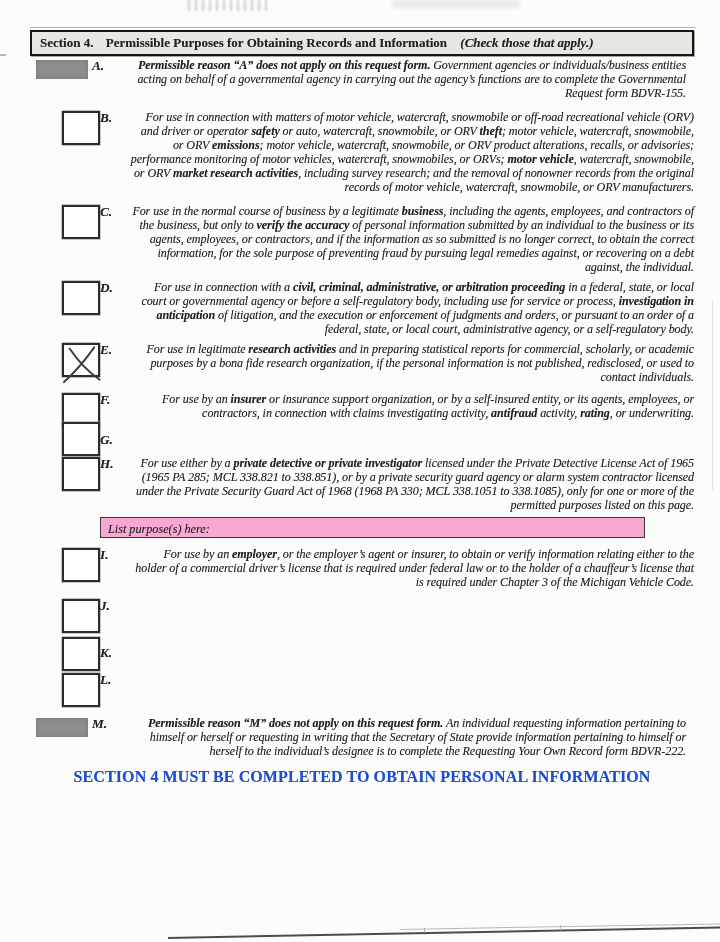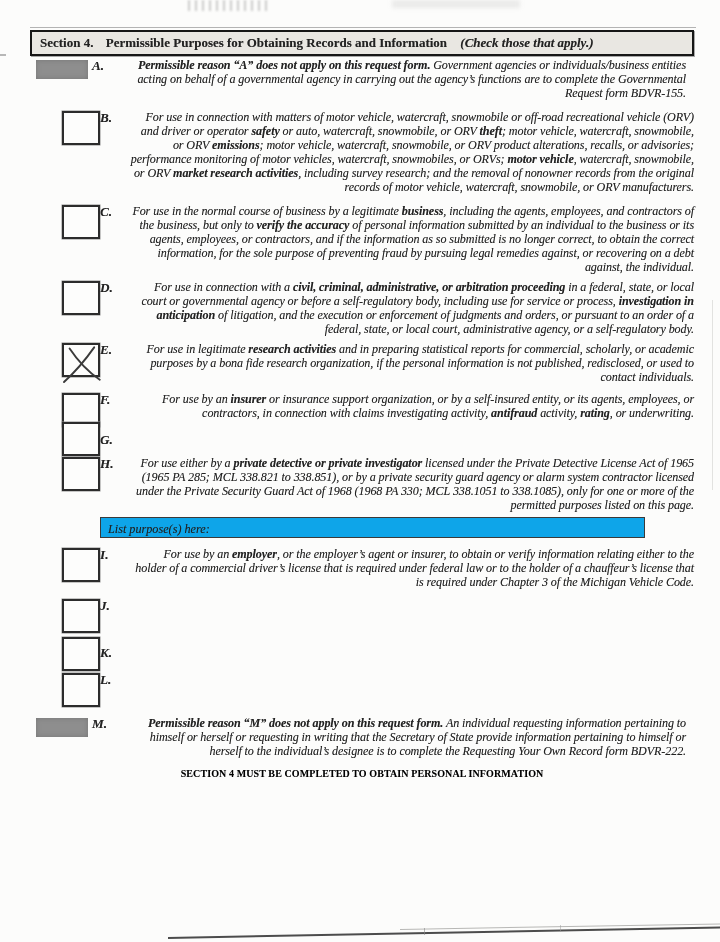--- a/index.html
+++ b/index.html
@@ -49,26 +49,26 @@
   .item-g{margin-bottom:0;min-height:24px;}
   .item-g .checkbox{top:-10px;}
   .item-h{margin-bottom:5px;}
   .item-i{margin-bottom:9px;}
   .item-j{margin-bottom:2px;}
   .item-k{margin-bottom:0;}
   .item-k .txt,.item-k .lettercell{padding-top:10px;}
   .item-l{margin-bottom:8px;}
   .item-m{margin-bottom:10px;}
   
-  .hfields{margin:0 0 9px 70px;width:545px;border:1.5px solid #3a3a3a;background:#0ea5e9;}
+  .hfields{margin:0 0 9px 70px;width:545px;border:1.5px solid #3a3a3a;background:#f9a8d4;}
   .hrow{height:19px;border-bottom:1.4px solid #3a3a3a;padding:1px 7px 0;cursor:text;}
   .hrow:last-child{border-bottom:none;}
   .hlabel{font-style:italic;font-size:12.2px;line-height:16px;}
   
-  .footer{margin-top:8px;text-align:center;font-weight:bold;font-size:10px;letter-spacing:.1px;color:#000000;}
+  .footer{margin-top:8px;text-align:center;font-weight:bold;font-size:16px;letter-spacing:.1px;color:#1d4ed8;}
   
   .smudge1{position:absolute;left:188px;top:0;width:84px;height:11px;opacity:.5;filter:blur(1.1px);
     background:repeating-linear-gradient(90deg,rgba(90,90,90,.6) 0 2px,rgba(0,0,0,0) 2px 7px);}
   .smudge2{position:absolute;left:392px;top:0;width:128px;height:8px;background:rgba(140,140,140,.16);filter:blur(2px);}
   .leftdash{position:absolute;left:0;top:54px;width:6px;height:2px;background:#9a9a9a;opacity:.7;}
   .righthair{position:absolute;left:712px;top:300px;width:1px;height:190px;background:#e2e2e0;}
   .bline1{position:absolute;left:168px;top:937px;width:560px;border-top:2px solid #4c4c4c;
     transform:rotate(-1.1deg);transform-origin:left center;}
   .bline2{position:absolute;left:400px;top:929px;width:330px;border-top:1px solid #b7b7b5;
     transform:rotate(-1deg);transform-origin:left center;}

